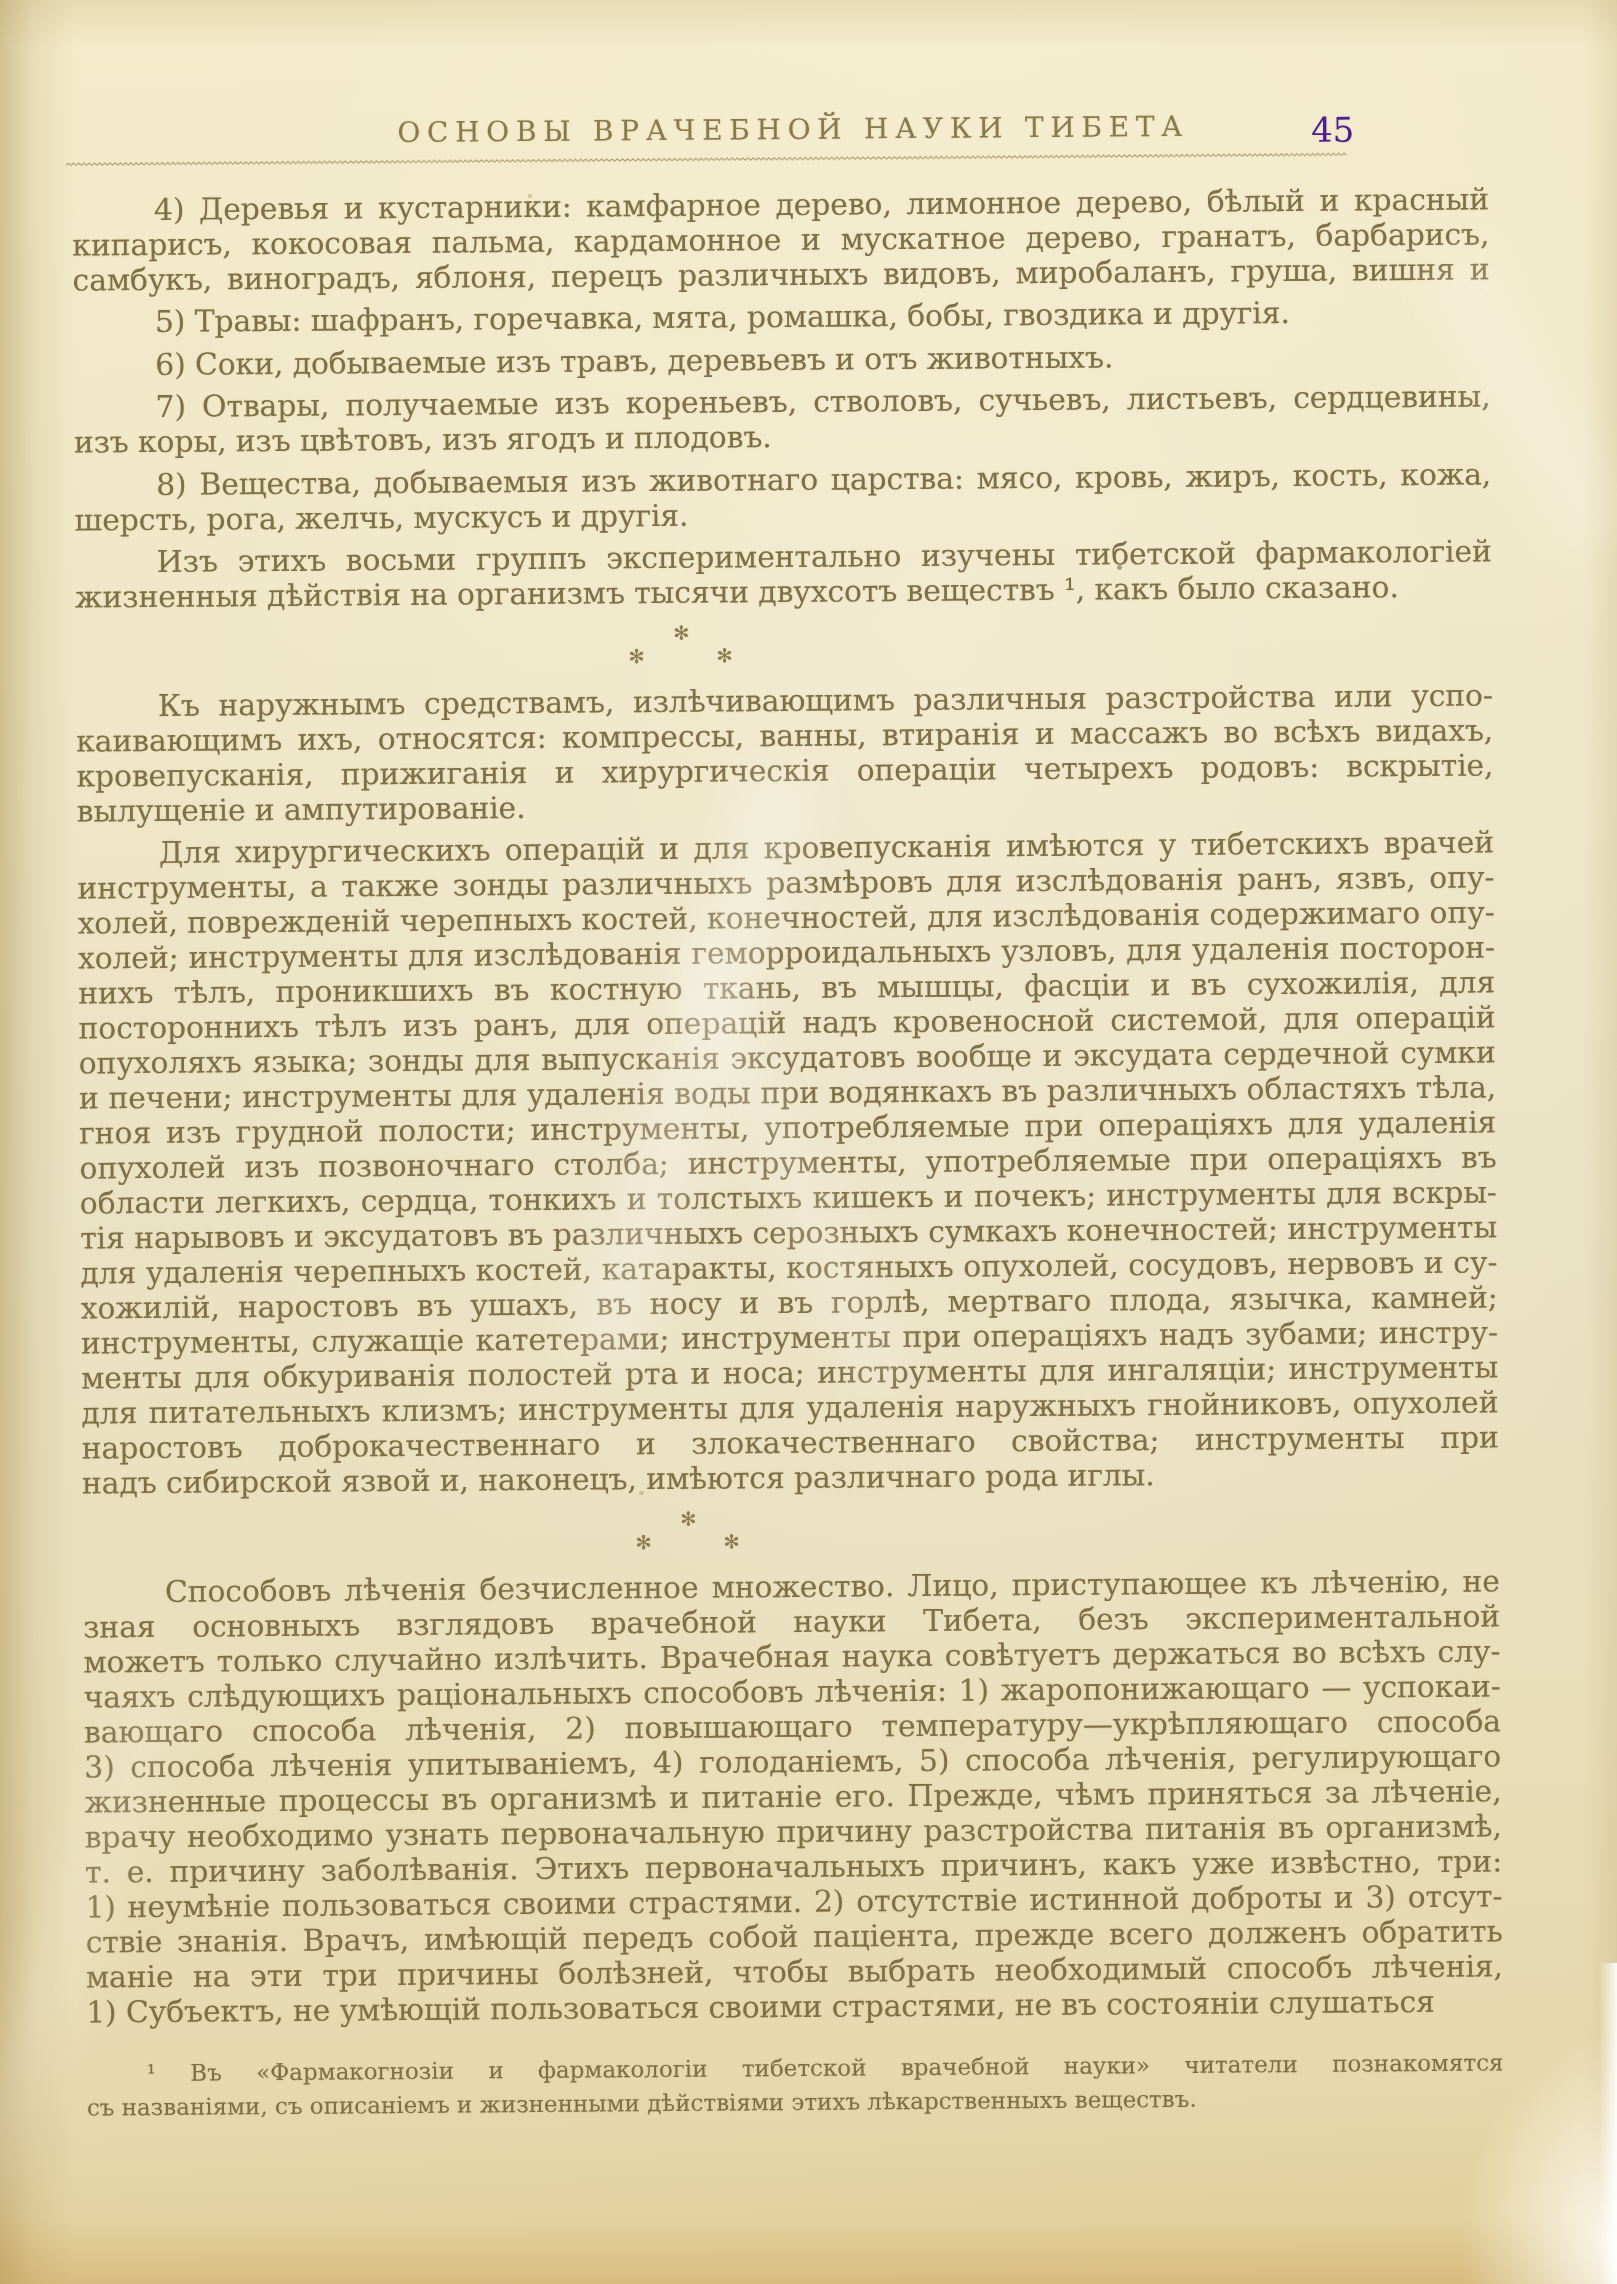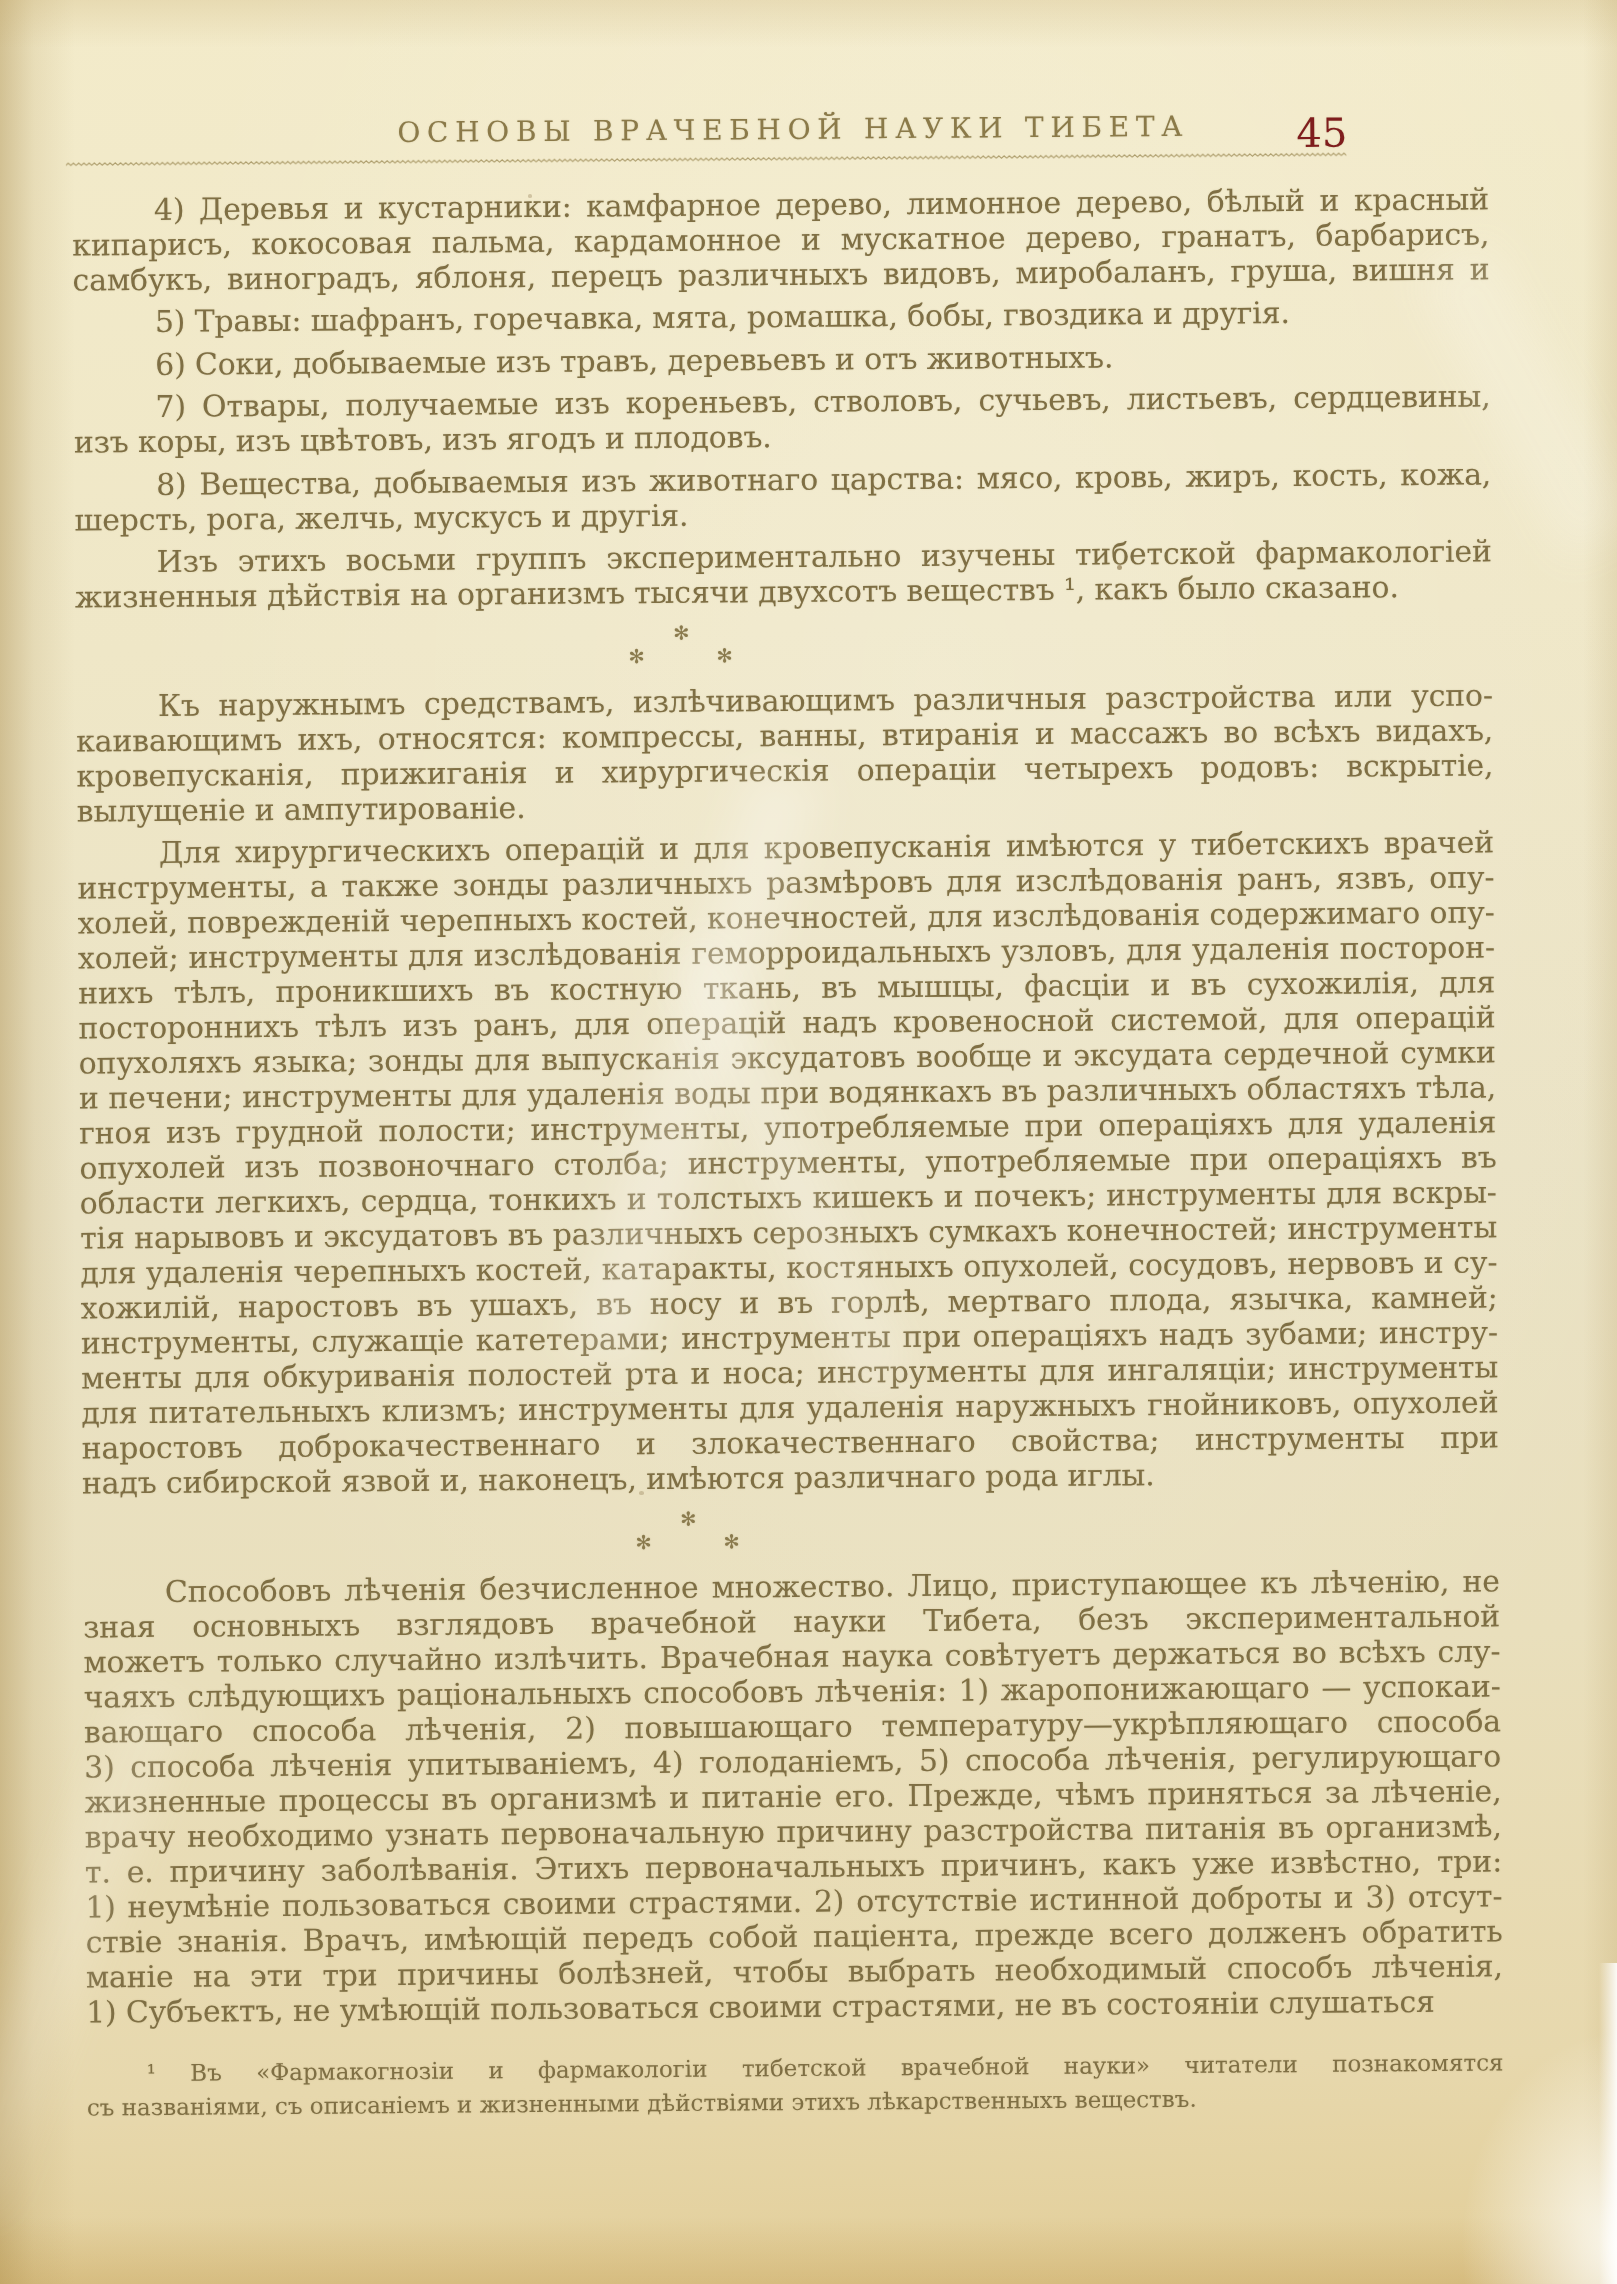--- a/index.html
+++ b/index.html
@@ -54,21 +54,21 @@
     transform: rotate(-0.45deg); transform-origin: 50% 40%;
     color: #7f6f44;
     text-shadow: 0 0 1.5px rgba(127,111,68,0.30);
   }
   .running-head { position: relative; margin-top: 112px; height: 37px; }
   .rh-title {
     display: block; text-align: center; transform: translateX(13.4px);
     font-size: 28px; line-height: 36px; letter-spacing: 6.7px;
     color: #8b7a49;
   }
-  .rh-num { position: absolute; right: 141px; top: 1.5px; font-size: 40px; color: #7f1d1d; }
+  .rh-num { position: absolute; right: 134px; top: 1.5px; font-size: 34px; color: #4c1d95; }
   .rule { display: block; margin-top: 6px; opacity: 0.8; }
 
   .pbody { margin-top: 24px; font-size: 30px; line-height: 35px; letter-spacing: -0.2px; }
   .para { margin-top: 7.5px; }
   .pbody > .para:first-child { margin-top: 0; }
   .line { height: 35px; overflow: hidden; text-align: left; }
   .line.j { text-align: justify; }
   .line.j::after { content: ""; display: inline-block; width: 100%; height: 0; }
   .line.i { text-indent: 82px; }
 

